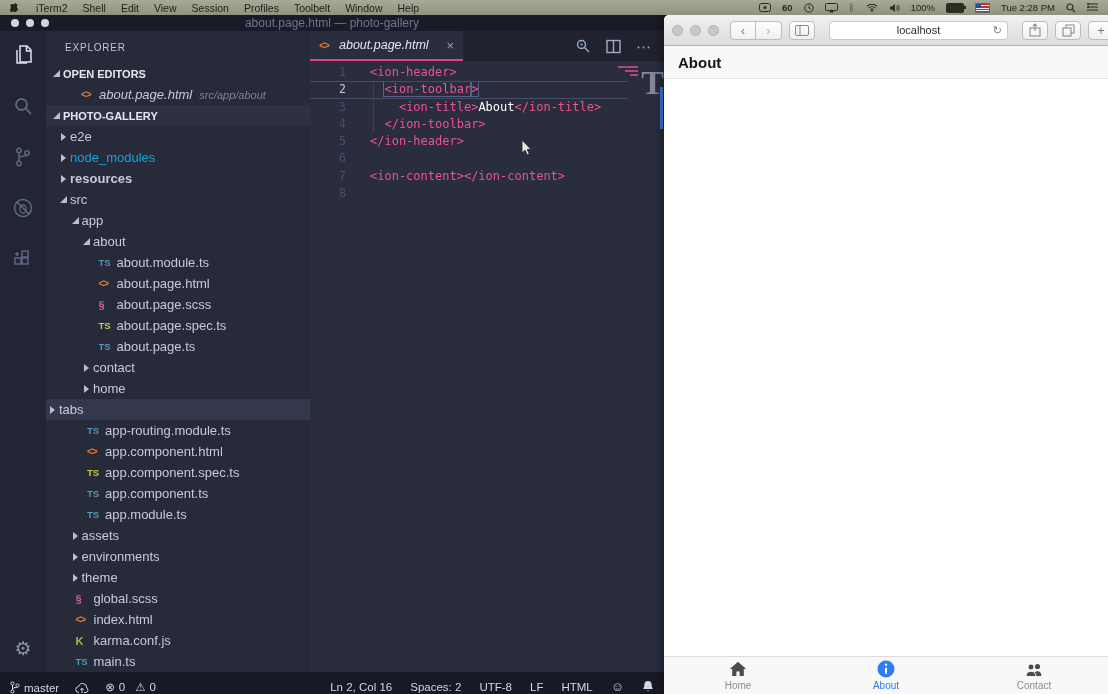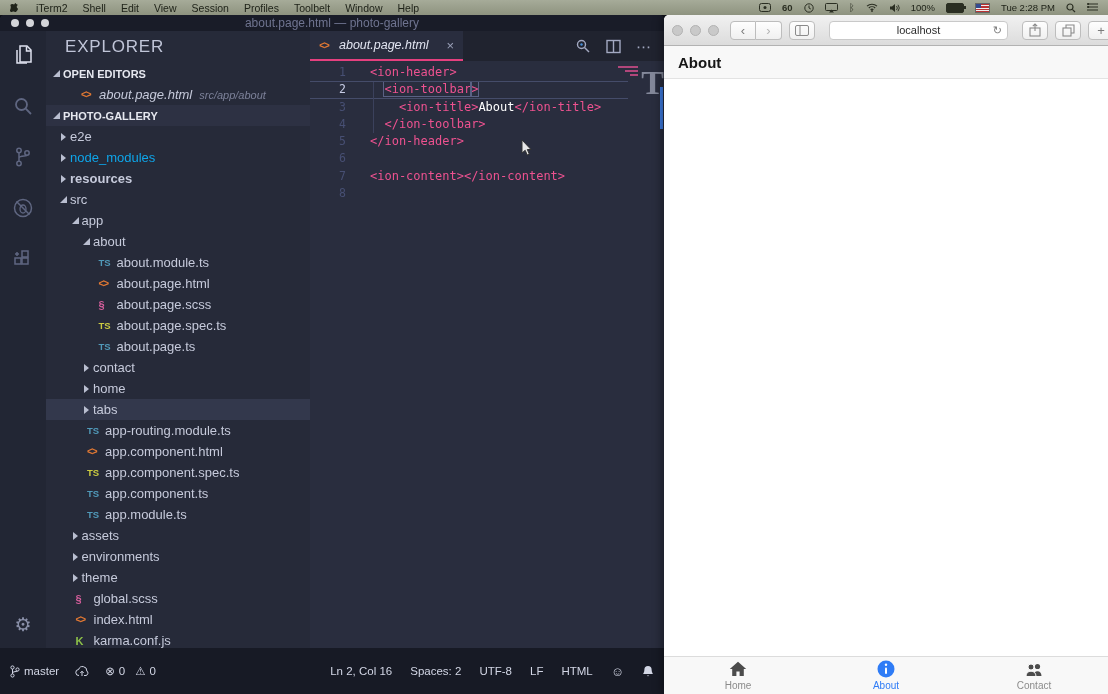--- a/index.html
+++ b/index.html
@@ -24,21 +24,21 @@
   .traffic i{width:8px;height:8px;border-radius:50%;background:#d4d5d9;display:block}
   .vs-title{font-size:12px;color:#6f7490}
   .vs-main{flex:1;display:flex;min-height:0}
 
   .activitybar{width:46px;background:#222634;flex:none;display:flex;flex-direction:column;align-items:center;padding-top:12px;gap:27px}
   .ab-ic{width:24px;height:24px;color:#5f6681;display:flex;align-items:center;justify-content:center}
   .ab-ic.active{color:#dfe2ef}
   .ab-gear{margin-top:auto;margin-bottom:12px;font-size:19px;color:#8a90a9;line-height:1}
 
   .sidebar{width:264px;background:#262a39;flex:none;color:#c6cadb;font-size:13px;overflow:hidden;display:flex;flex-direction:column}
-  .sb-title{height:32px;display:flex;align-items:center;padding-left:19px;font-size:17px;letter-spacing:.8px;color:#c0c5d8;flex:none}
+  .sb-title{height:32px;display:flex;align-items:center;padding-left:19px;font-size:10px;letter-spacing:.8px;color:#c0c5d8;flex:none}
   .trow{height:21px;display:flex;align-items:center;box-sizing:border-box;white-space:nowrap;cursor:pointer}
   .trow.sect{font-weight:bold;font-size:11px;color:#e6e8f0;padding-left:4px}
   .trow.sect.shaded{background:#2d3143}
   .trow.selected{background:#33384c}
   .tw{width:13px;flex:none;display:flex;align-items:center;justify-content:center}
   .tw .col{width:0;height:0;border-left:5px solid #b9bed0;border-top:4px solid transparent;border-bottom:4px solid transparent}
   .tw .exp{width:0;height:0;border-bottom:7px solid #b9bed0;border-left:7px solid transparent}
   .ficon{width:18px;flex:none;font-weight:bold;font-size:9.5px;text-align:left;font-family:"Liberation Sans",sans-serif}
   .ficon.html{color:#e37933;font-size:10px;letter-spacing:-1px}
   .ficon.ts{color:#519aba}
@@ -64,21 +64,21 @@
   .tok-tag{color:#ee5290}
   .tok-txt{color:#ffffff}
   .tok-plain{color:#a6accd}
   .tok-boxed{outline:1px solid #5a6184}
   .iguide{position:absolute;left:63px;top:21px;height:51px;border-left:1px solid #3b415c}
   .minimap{position:absolute;top:5px;right:26px;display:flex;flex-direction:column;gap:2px;align-items:flex-end}
   .minimap i{display:block;height:2px;background:#c94b86;opacity:.85}
   .ghost-t{position:absolute;top:5px;right:0;font-size:34px;line-height:34px;font-weight:bold;color:#83889a;font-family:"Liberation Serif",serif}
   .bluestrip{position:absolute;top:26px;right:1px;width:3px;height:42px;background:#3d7be0}
 
-  .statusbar{height:22px;background:#171a25;flex:none;display:flex;align-items:center;color:#d2d6e5;font-size:11.5px;padding:12px 10px;gap:16px}
+  .statusbar{height:22px;background:#171a25;flex:none;display:flex;align-items:flex-end;color:#d2d6e5;font-size:11.5px;padding:0 10px;gap:16px}
   .sb-item{display:flex;align-items:center;gap:4px}
   .sb-right{margin-left:auto;display:flex;align-items:center;gap:18px}
 
   
   .safari{position:absolute;left:664px;top:15px;width:444px;height:679px;background:#fff;border-radius:5px 0 0 0;overflow:hidden;display:flex;flex-direction:column;box-shadow:-3px 0 8px rgba(0,0,0,.35)}
   .sf-toolbar{height:30px;flex:none;background:linear-gradient(#f1f1f1,#dcdcdc);border-bottom:1px solid #b2b2b2;display:flex;align-items:center;padding:0 8px;gap:7px}
   .sf-traffic{display:flex;gap:7px;margin-right:4px}
   .sf-traffic i{width:9px;height:9px;border-radius:50%;background:#c9c9c9;border:.5px solid #b2b2b2;display:block}
   .sf-btn{height:19px;min-width:26px;box-sizing:border-box;border:1px solid #bdbdbd;border-radius:4px;background:linear-gradient(#fefefe,#f0f0f0);color:#7b7b7b;display:flex;align-items:center;justify-content:center;font-size:13px;cursor:pointer}
   .sf-nav{display:flex}
@@ -305,21 +305,21 @@
               <i class="col"></i>
             </span>
             <span>contact</span>
           </div>
           <div class="trow" style="padding-left: 34px;">
             <span class="tw">
               <i class="col"></i>
             </span>
             <span>home</span>
           </div>
-          <div class="trow selected" style="padding-left: 34px;">
+          <div class="trow selected" style="">
             <span class="tw">
               <i class="col"></i>
             </span>
             <span>tabs</span>
           </div>
           <div class="trow" style="padding-left: 41px;">
             <span class="ficon ts">TS</span>
             <span>app-routing.module.ts</span>
           </div>
           <div class="trow" style="padding-left: 41px;">

